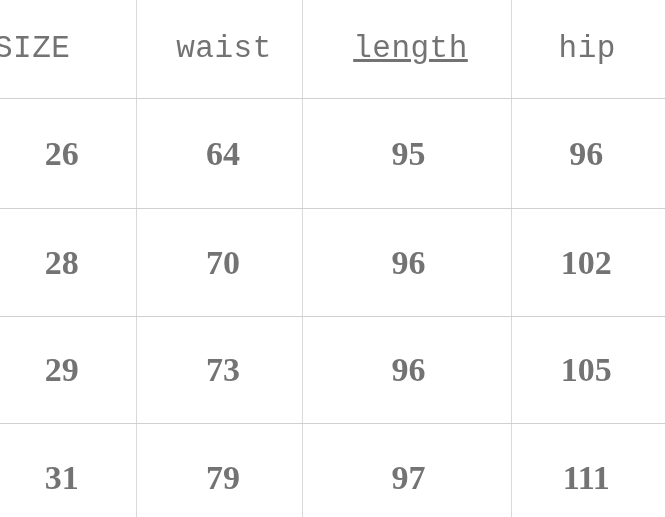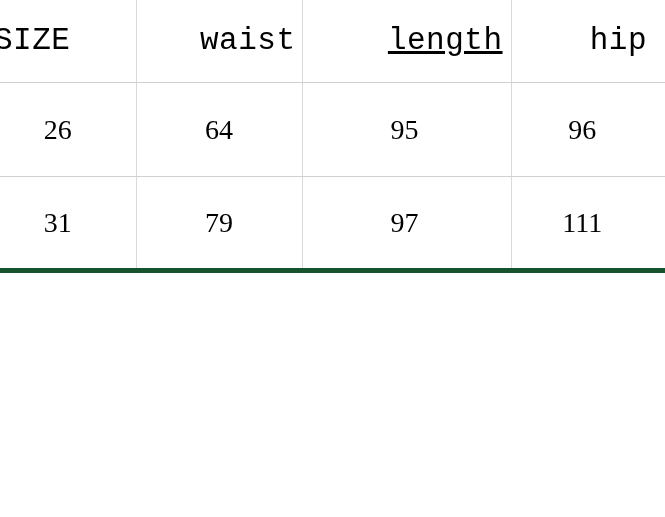--- a/index.html
+++ b/index.html
@@ -29,57 +29,56 @@
     background: #ffffff;
   }
 
   table.size-table col.c-size   { width: 136px; }
   table.size-table col.c-waist  { width: 166px; }
   table.size-table col.c-length { width: 209px; }
   table.size-table col.c-hip    { width: 154px; }
 
   table.size-table th,
   table.size-table td {
-    padding: 8px;
+    padding: 16px;
     margin: 0;
     text-align: center;
     vertical-align: middle;
-    color: #000000;
+    color: #737373;
     background: #ffffff;
     border-right: 1px solid #d9d9d9;
     border-bottom: 1px solid #d0d0d0;
   }
 
   table.size-table th:last-child,
   table.size-table td:last-child {
     border-right: none;
   }
 
   
   table.size-table thead th {
     height: 66px;
     font-family: "Liberation Mono", "DejaVu Sans Mono", monospace;
     font-size: 31px;
     font-weight: 400;
     letter-spacing: 0.5px;
     line-height: 66px;
-    text-align: right;
   }
 
   
   table.size-table thead th.th-size {
     text-align: left;
     padding-left: 0;
     text-indent: -6px;
   }
 
   table.size-table tbody td {
     height: 74px;
-    font-size: 28px;
-    font-weight: 400;
+    font-size: 34px;
+    font-weight: 700;
     line-height: 74px;
   }
 
   table.size-table tbody tr:nth-child(1) td { height: 77px; }
   table.size-table tbody tr:nth-child(1) td { line-height: 77px; }
   table.size-table tbody tr:nth-child(2) td { height: 75px; line-height: 75px; }
   table.size-table tbody tr:nth-child(3) td { height: 74px; line-height: 74px; }
   table.size-table tbody tr:nth-child(4) td { height: 75px; line-height: 75px; }
   table.size-table tbody tr:nth-child(5) td { height: 73px; line-height: 73px; }
   table.size-table tbody tr:nth-child(6) td { height: 72px; line-height: 72px; }
@@ -118,20 +117,32 @@
       </tr>
     </thead>
     <tbody>
       <tr>
         <td class="col-size">26</td>
         <td class="col-waist">64</td>
         <td class="col-length">95</td>
         <td class="col-hip">96</td>
       </tr>
       <tr>
+        <td class="col-size">28</td>
+        <td class="col-waist">70</td>
+        <td class="col-length">96</td>
+        <td class="col-hip">102</td>
+      </tr>
+      <tr>
+        <td class="col-size">29</td>
+        <td class="col-waist">73</td>
+        <td class="col-length">96</td>
+        <td class="col-hip">105</td>
+      </tr>
+      <tr>
         <td class="col-size">31</td>
         <td class="col-waist">79</td>
         <td class="col-length">97</td>
         <td class="col-hip">111</td>
       </tr>
     </tbody>
   </table>
 </div>
 
 </body></html>

